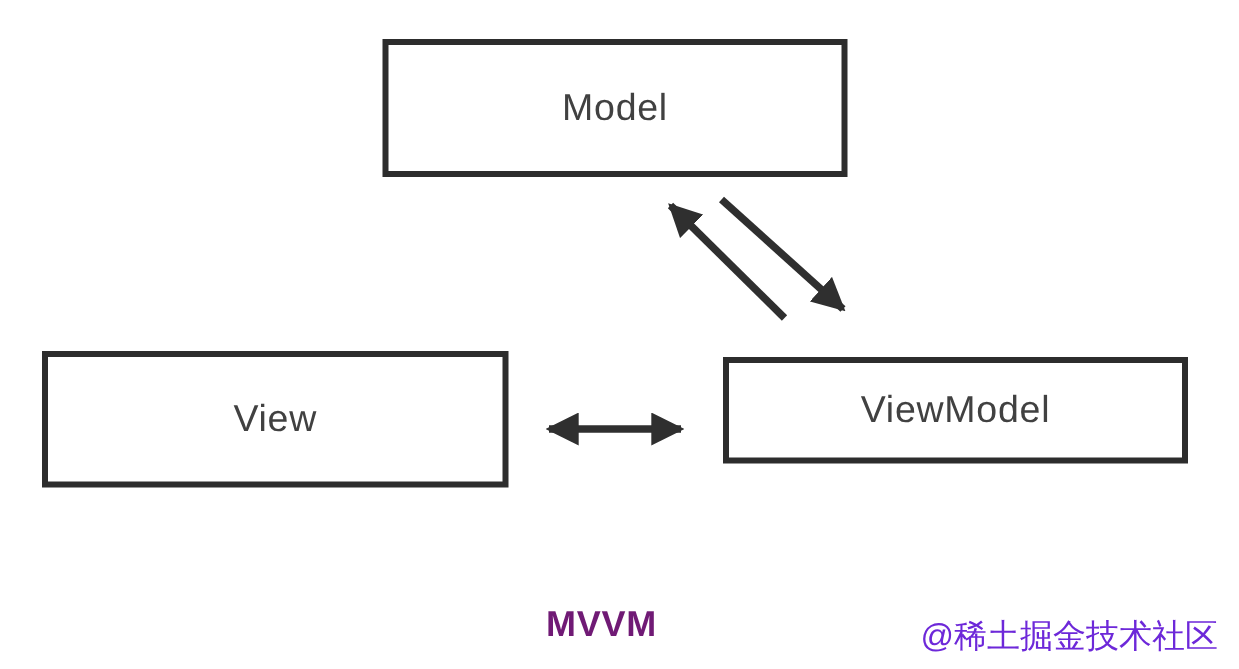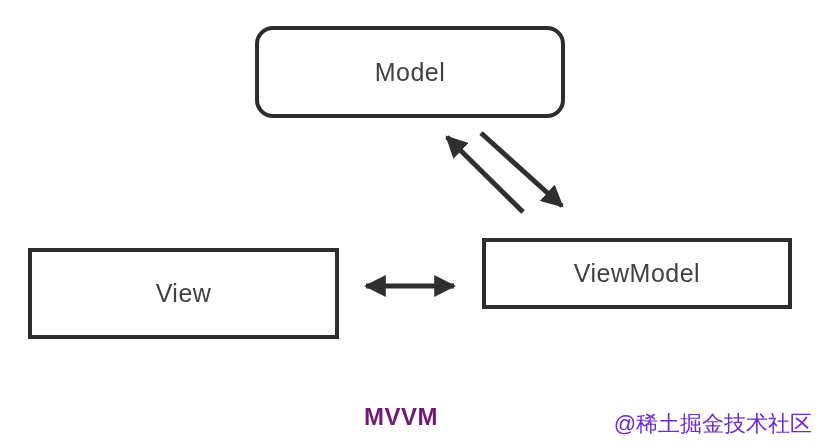--- a/index.html
+++ b/index.html
@@ -23,22 +23,22 @@
     display: flex;
     align-items: center;
     justify-content: center;
   }
   .node-label {
     font-size: 25px;
     font-weight: 400;
     color: #414141;
     letter-spacing: 0.5px;
   }
-  .node-model     { left: 255px; top: 26px;  width: 310px; height: 92px; border-radius: 18px; }
-  .node-view      { left: 28px;  top: 248px; width: 311px; height: 91px; }
+  .node-model     { left: 255px; top: 26px;  width: 310px; height: 92px; }
+  .node-view      { left: 28px;  top: 234px; width: 311px; height: 91px; }
   .node-viewmodel { left: 482px; top: 238px; width: 310px; height: 71px; }
   .edges-layer {
     position: absolute;
     left: 0; top: 0;
     width: 826px;
     height: 446px;
     pointer-events: none;
   }
   .caption {
     position: absolute;

